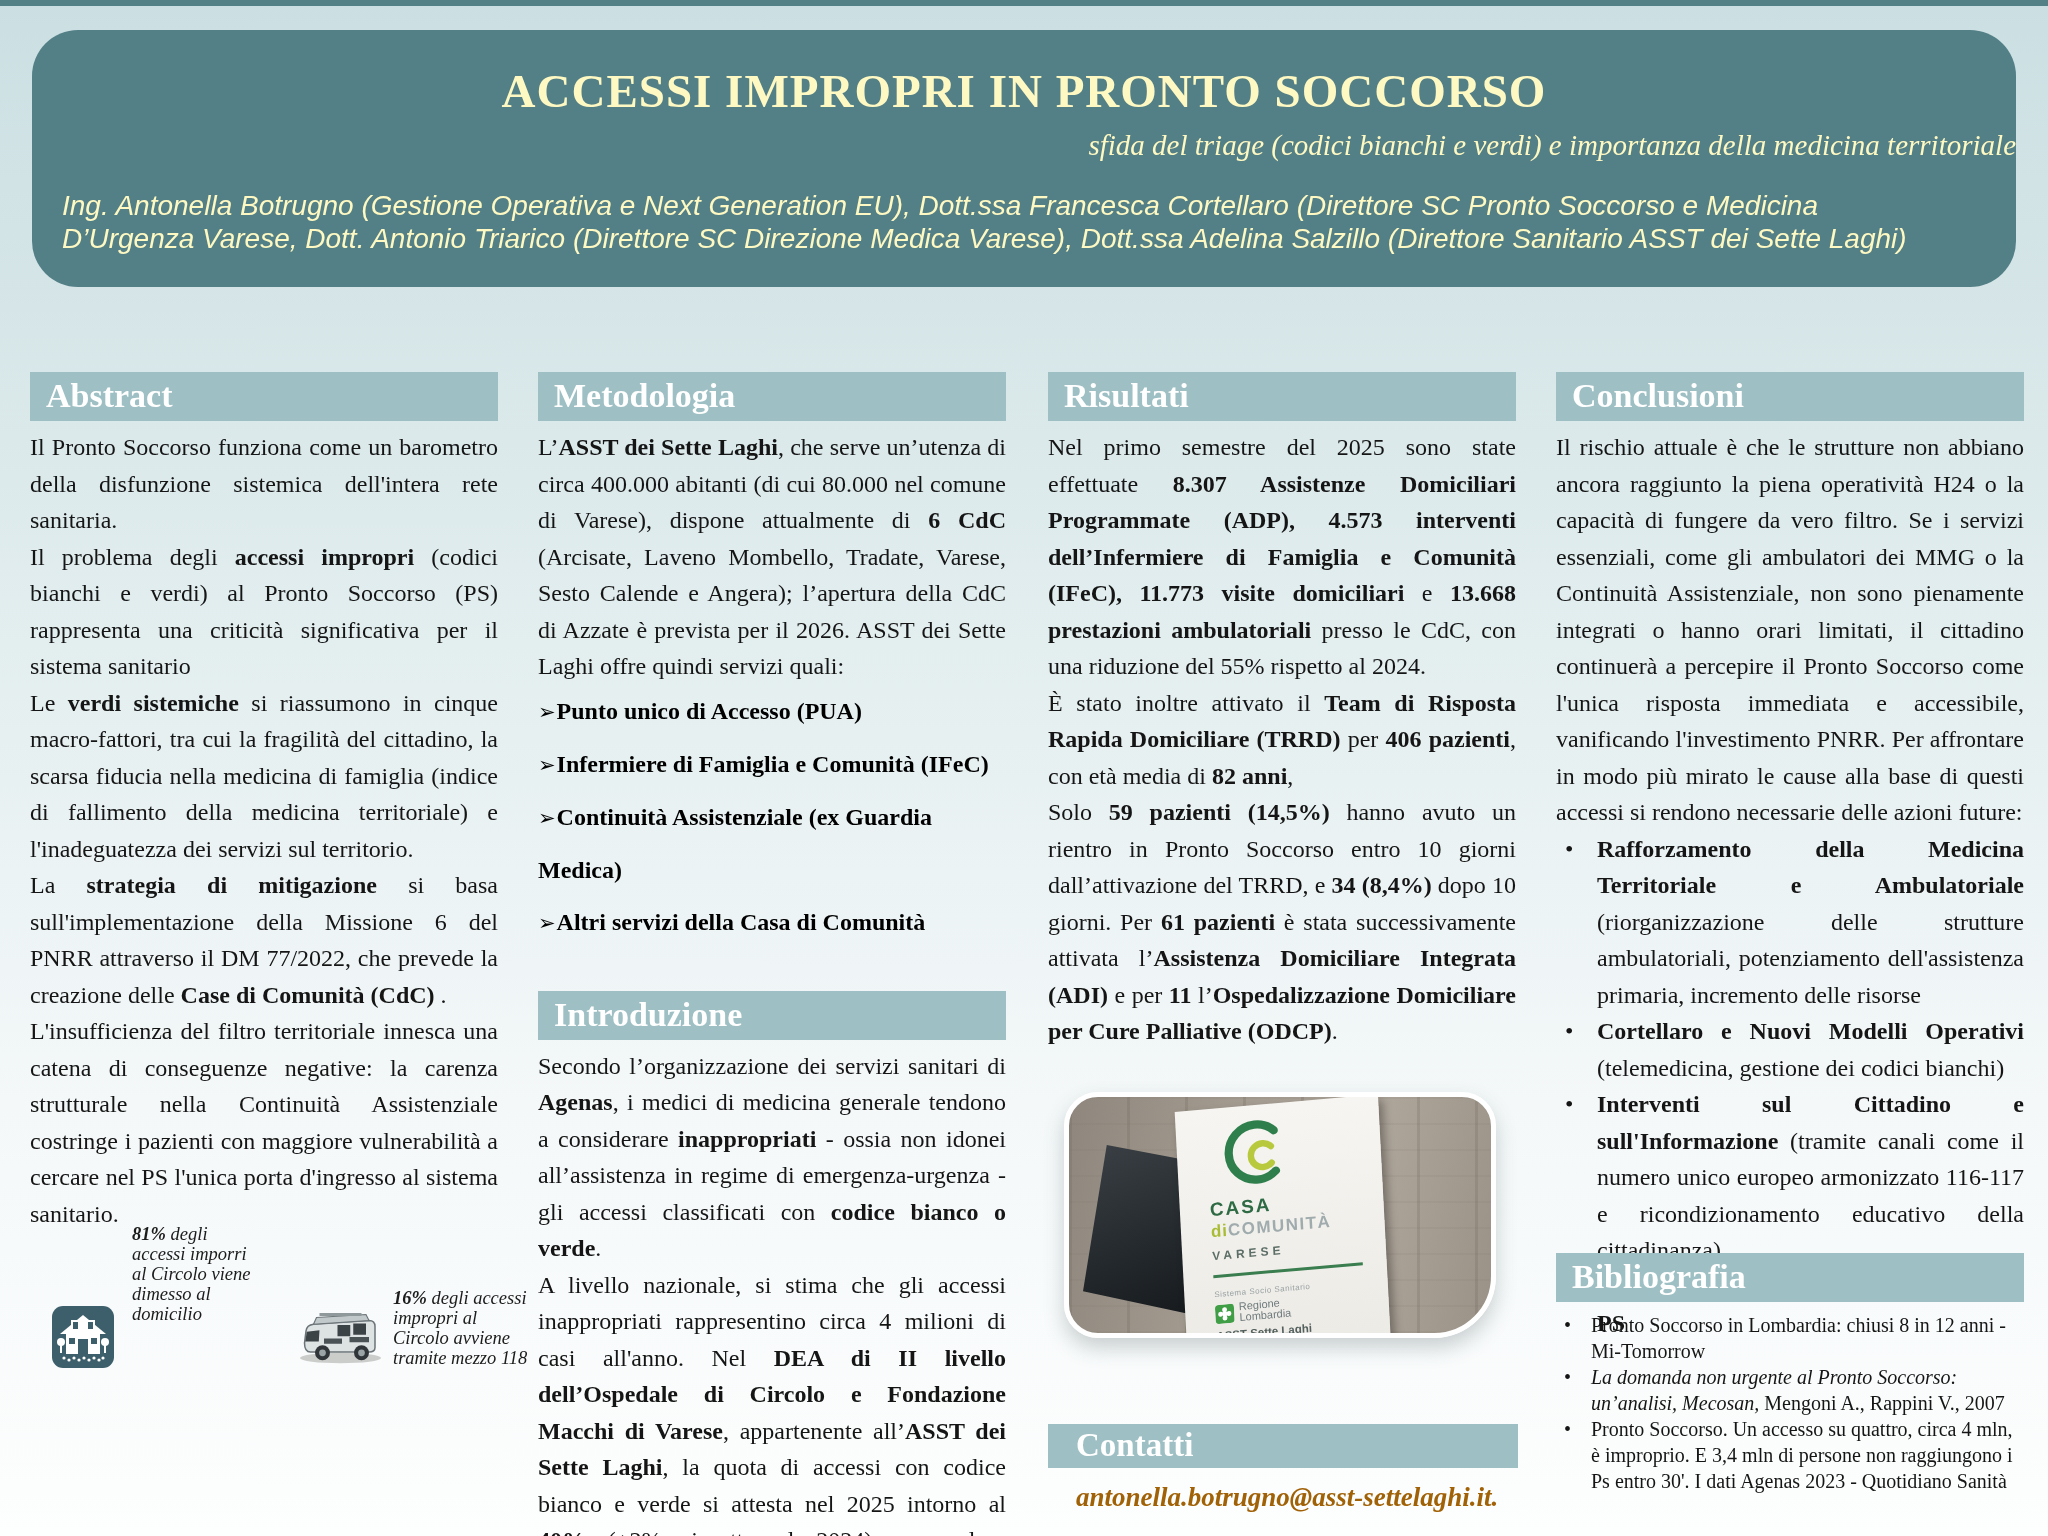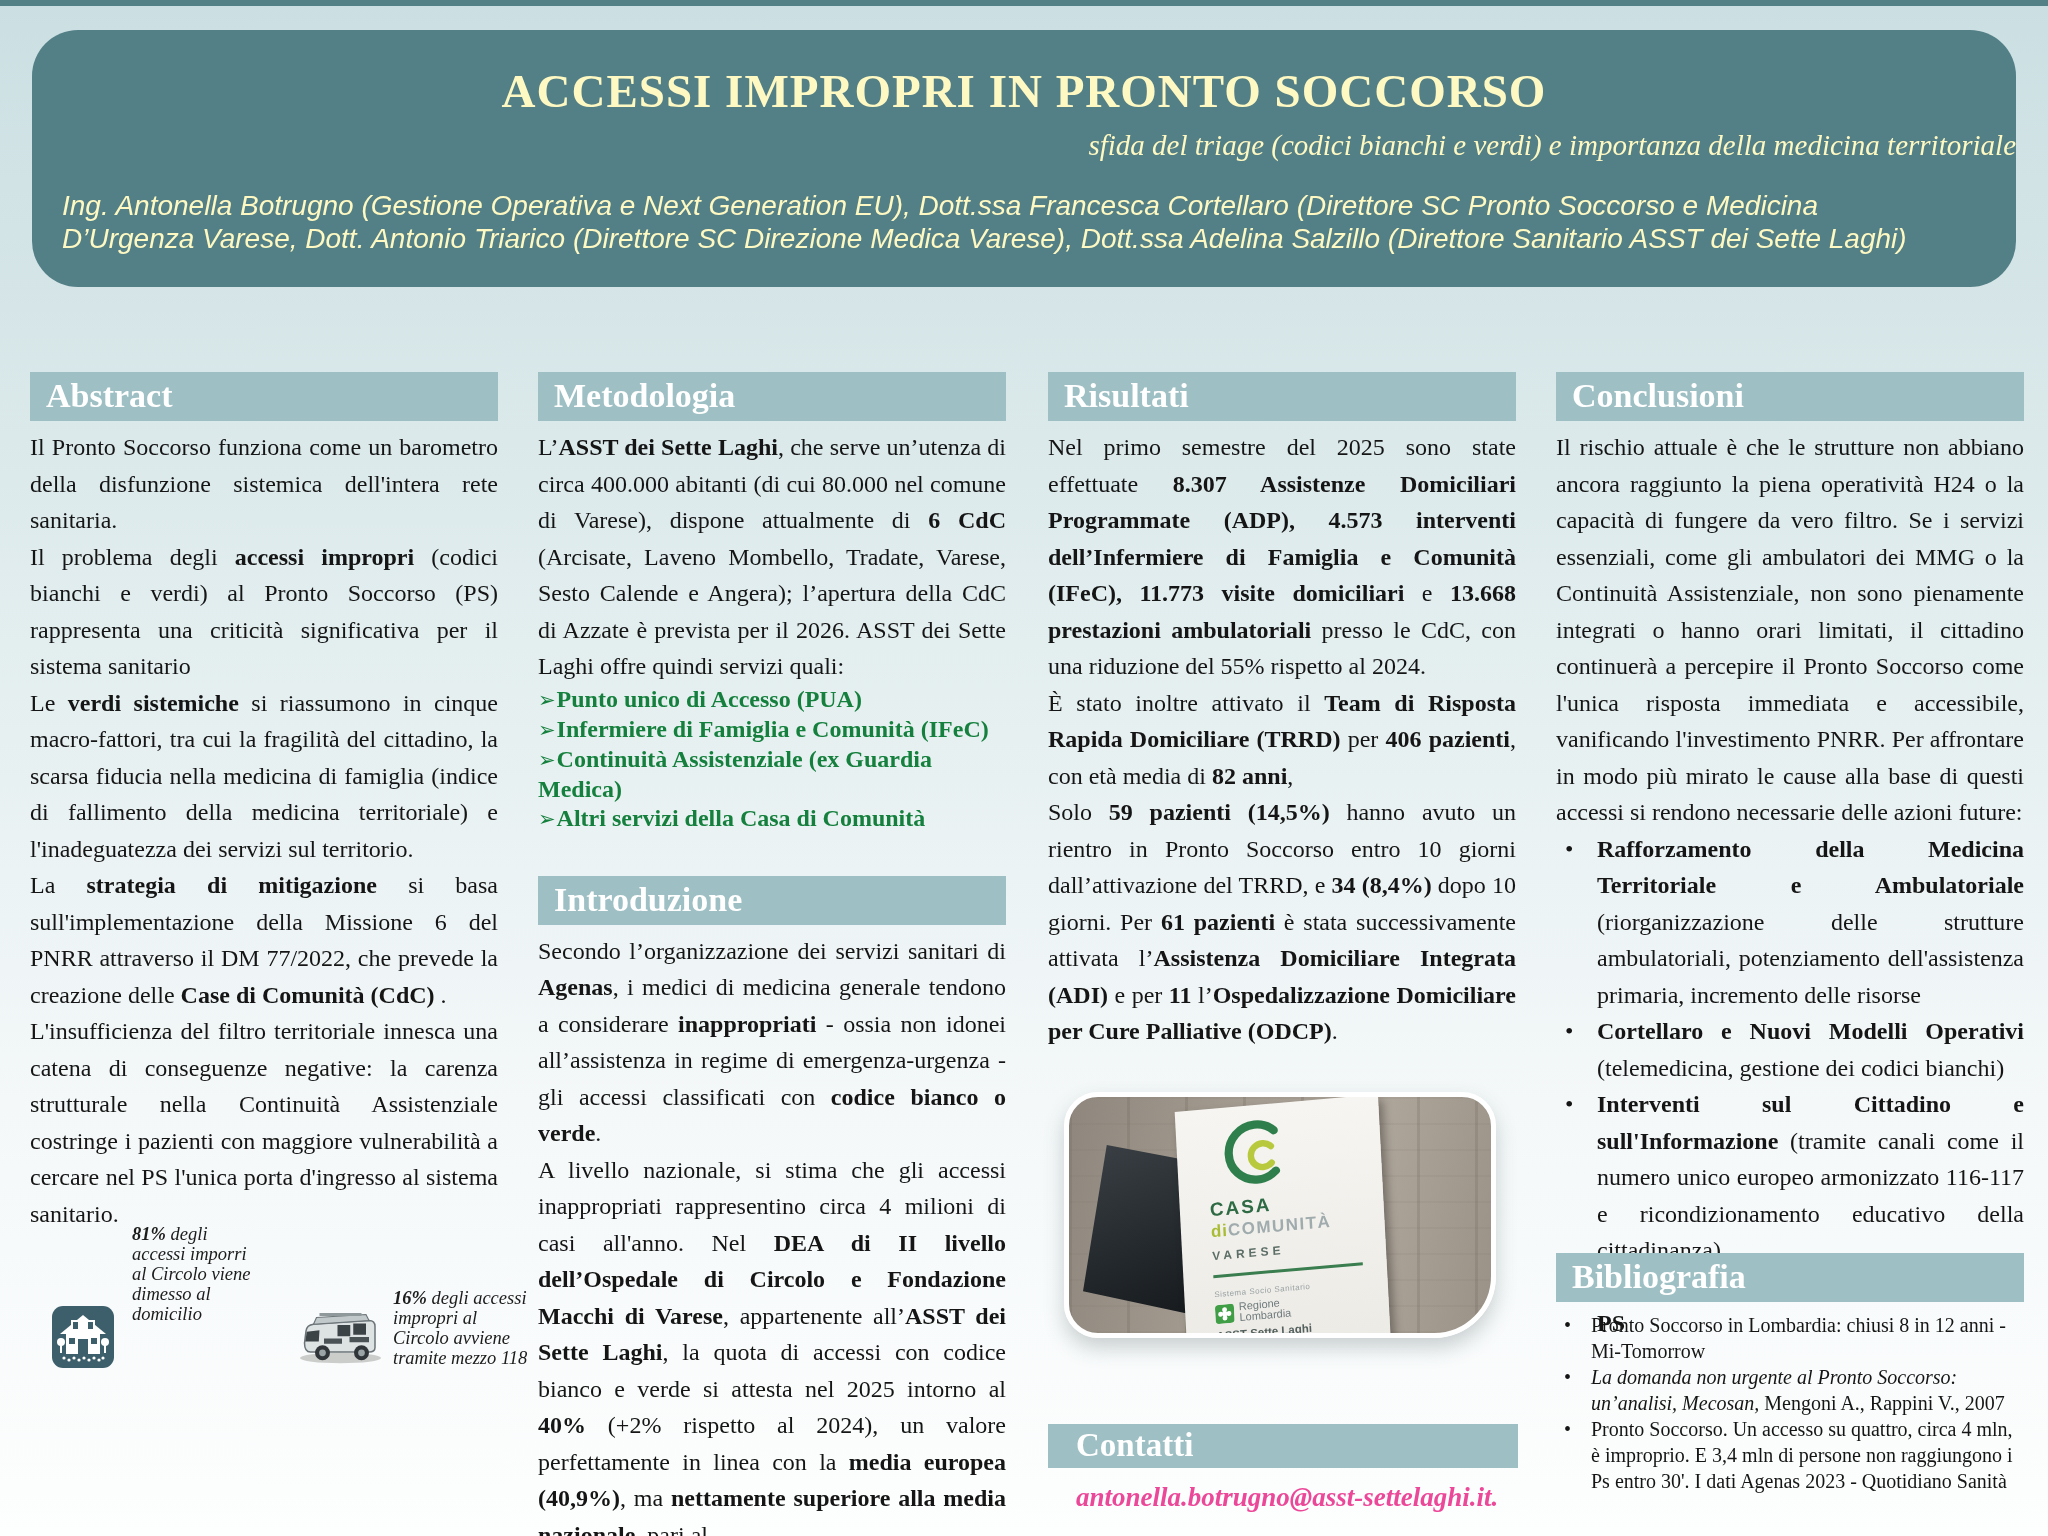--- a/index.html
+++ b/index.html
@@ -21,39 +21,39 @@
   
   .col{position:absolute;top:372px;width:468px;}
   #col1{left:30px;} #col2{left:538px;} #col3{left:1048px;} #col4{left:1556px;}
 
   .bar{height:49px;background:#9ec0c4;color:#ffffff;font-weight:bold;font-size:34px;
     line-height:47px;padding-left:16px;box-sizing:border-box;white-space:nowrap;}
   .body{font-size:24px;line-height:36.5px;text-align:justify;color:#151515;margin-top:8px;}
   .body p{margin:0;}
   .b{font-weight:bold;} .i{font-style:italic;}
 
-  .arrow-list{list-style:none;margin:0;padding:0;font-weight:bold;font-size:24px;line-height:29px;color:#15803d;}
+  .arrow-list{list-style:none;margin:0;padding:0;font-weight:bold;font-size:24px;line-height:52px;color:#000000;}
   .arrow-list .glyph{font-family:"DejaVu Sans", sans-serif;font-size:21px;margin-right:1px;}
   .intro-bar{margin-top:42px;}
 
   .dot-list{list-style:none;margin:0;padding:0;font-size:24px;line-height:36.5px;
     text-align:justify;color:#151515;}
   .dot-list li{position:relative;padding-left:41px;}
   .dot-list .glyph{position:absolute;left:9px;}
 
   
   .bib{position:absolute;left:1556px;top:1253px;width:468px;}
   .bib-list{list-style:none;margin:10px 0 0 0;padding:0;font-size:20px;line-height:26px;color:#151515;text-align:left;}
   .bib-list li{position:relative;padding-left:35px;margin:0;}
   .bib-list .glyph{position:absolute;left:8px;}
 
   
   .contatti{position:absolute;left:1048px;top:1424px;width:470px;}
   .contatti .bar{height:44px;line-height:42px;font-size:33px;padding-left:28px;}
-  .email{margin:14px 0 0 28px;font-size:27px;font-style:italic;font-weight:bold;color:#ec4899;}
+  .email{margin:14px 0 0 28px;font-size:27px;font-style:italic;font-weight:bold;color:#a16207;}
 
   
   .stat-icon{position:absolute;}
   .stat-text{position:absolute;font-style:italic;font-size:18.5px;line-height:20px;color:#1c1c1c;}
   #stat1-icon{left:52px;top:1306px;width:62px;height:62px;}
   #stat1-text{left:132px;top:1224px;width:128px;}
   #stat2-icon{left:294px;top:1308px;width:90px;height:58px;}
   #stat2-text{left:393px;top:1288px;width:142px;}
 
   

